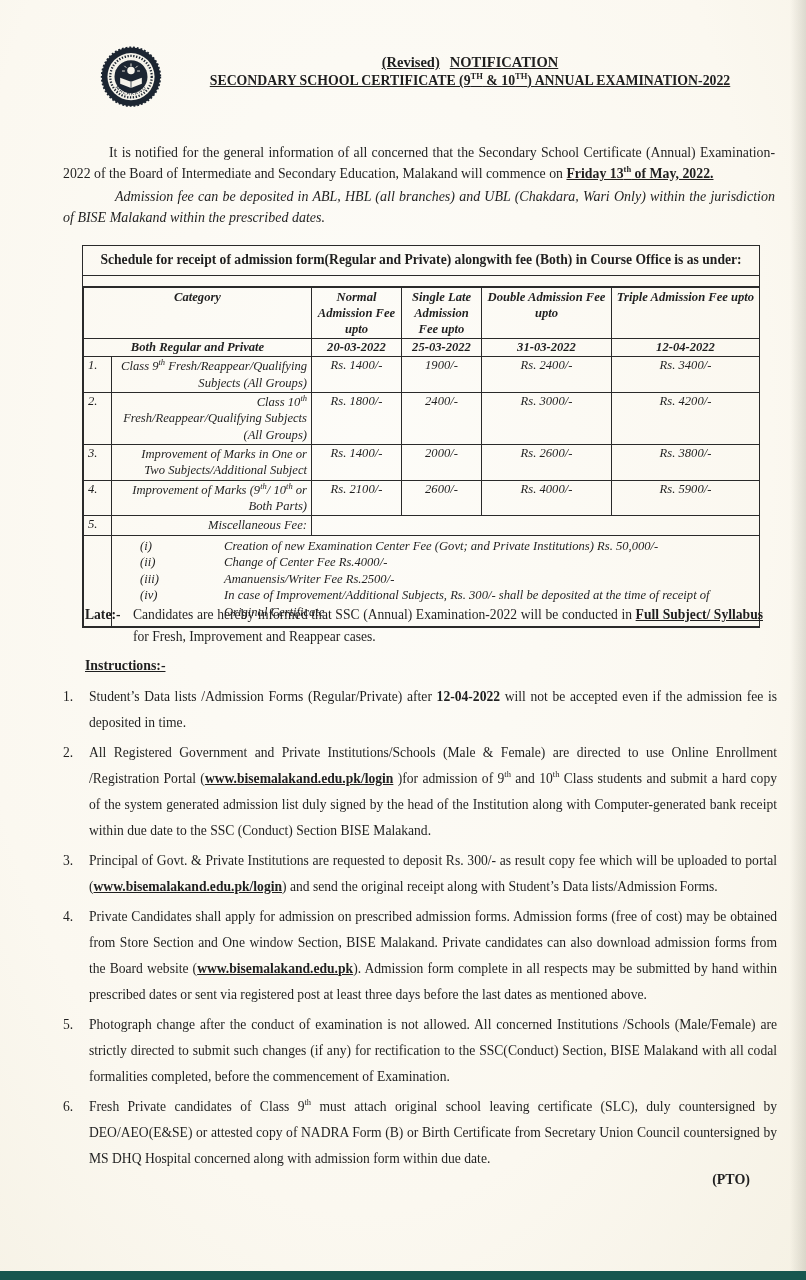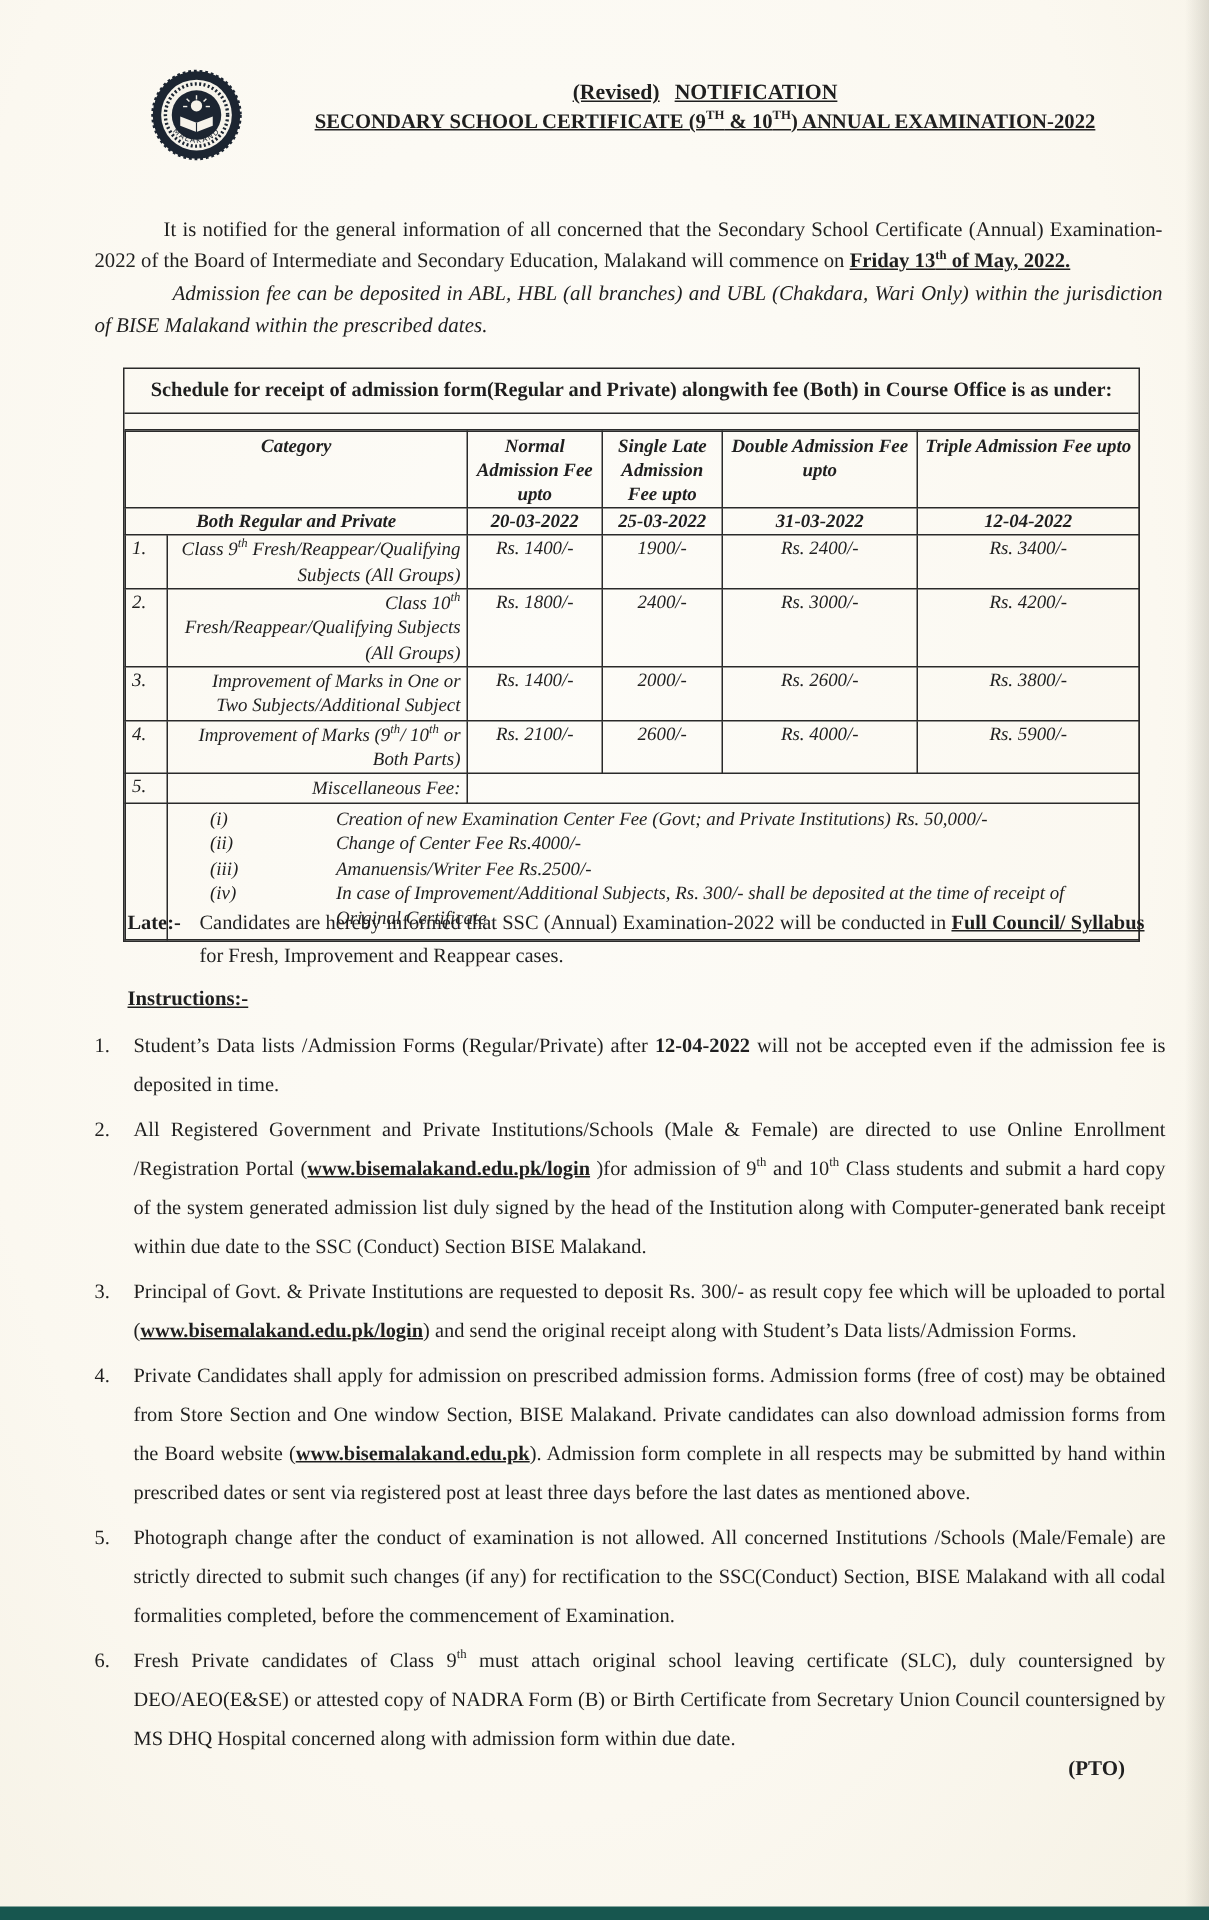--- a/index.html
+++ b/index.html
@@ -196,21 +196,21 @@
               <span class="misc-txt">In case of Improvement/Additional Subjects, Rs. 300/- shall be deposited at the time of receipt of Original Certificate</span>
             </div>
           </td>
         </tr>
       </tbody>
     </table>
   </div>
 
   <div class="note">
     <span class="note-label">Late:-</span>
-    <span class="note-text"><span>Candidates are hereby informed that SSC (Annual) Examination-2022 will be conducted in </span><span class="bold-ul">Full Council/ Syllabus</span><span> for Fresh, Improvement and Reappear cases.</span></span>
+    <span class="note-text"><span>Candidates are hereby informed that SSC (Annual) Examination-2022 will be conducted in </span><span class="bold-ul">Full Subject/ Syllabus</span><span> for Fresh, Improvement and Reappear cases.</span></span>
   </div>
 
   <div class="instr-heading">Instructions:-</div>
 
   <div class="instr-list">
     <div class="instr-item">
       <span class="inum">1.</span>
       <span class="itext"><span>Student’s Data lists /Admission Forms (Regular/Private) after </span><span class="b">12-04-2022</span><span> will not be accepted even if the admission fee is deposited in time.</span></span>
     </div>
     <div class="instr-item">

